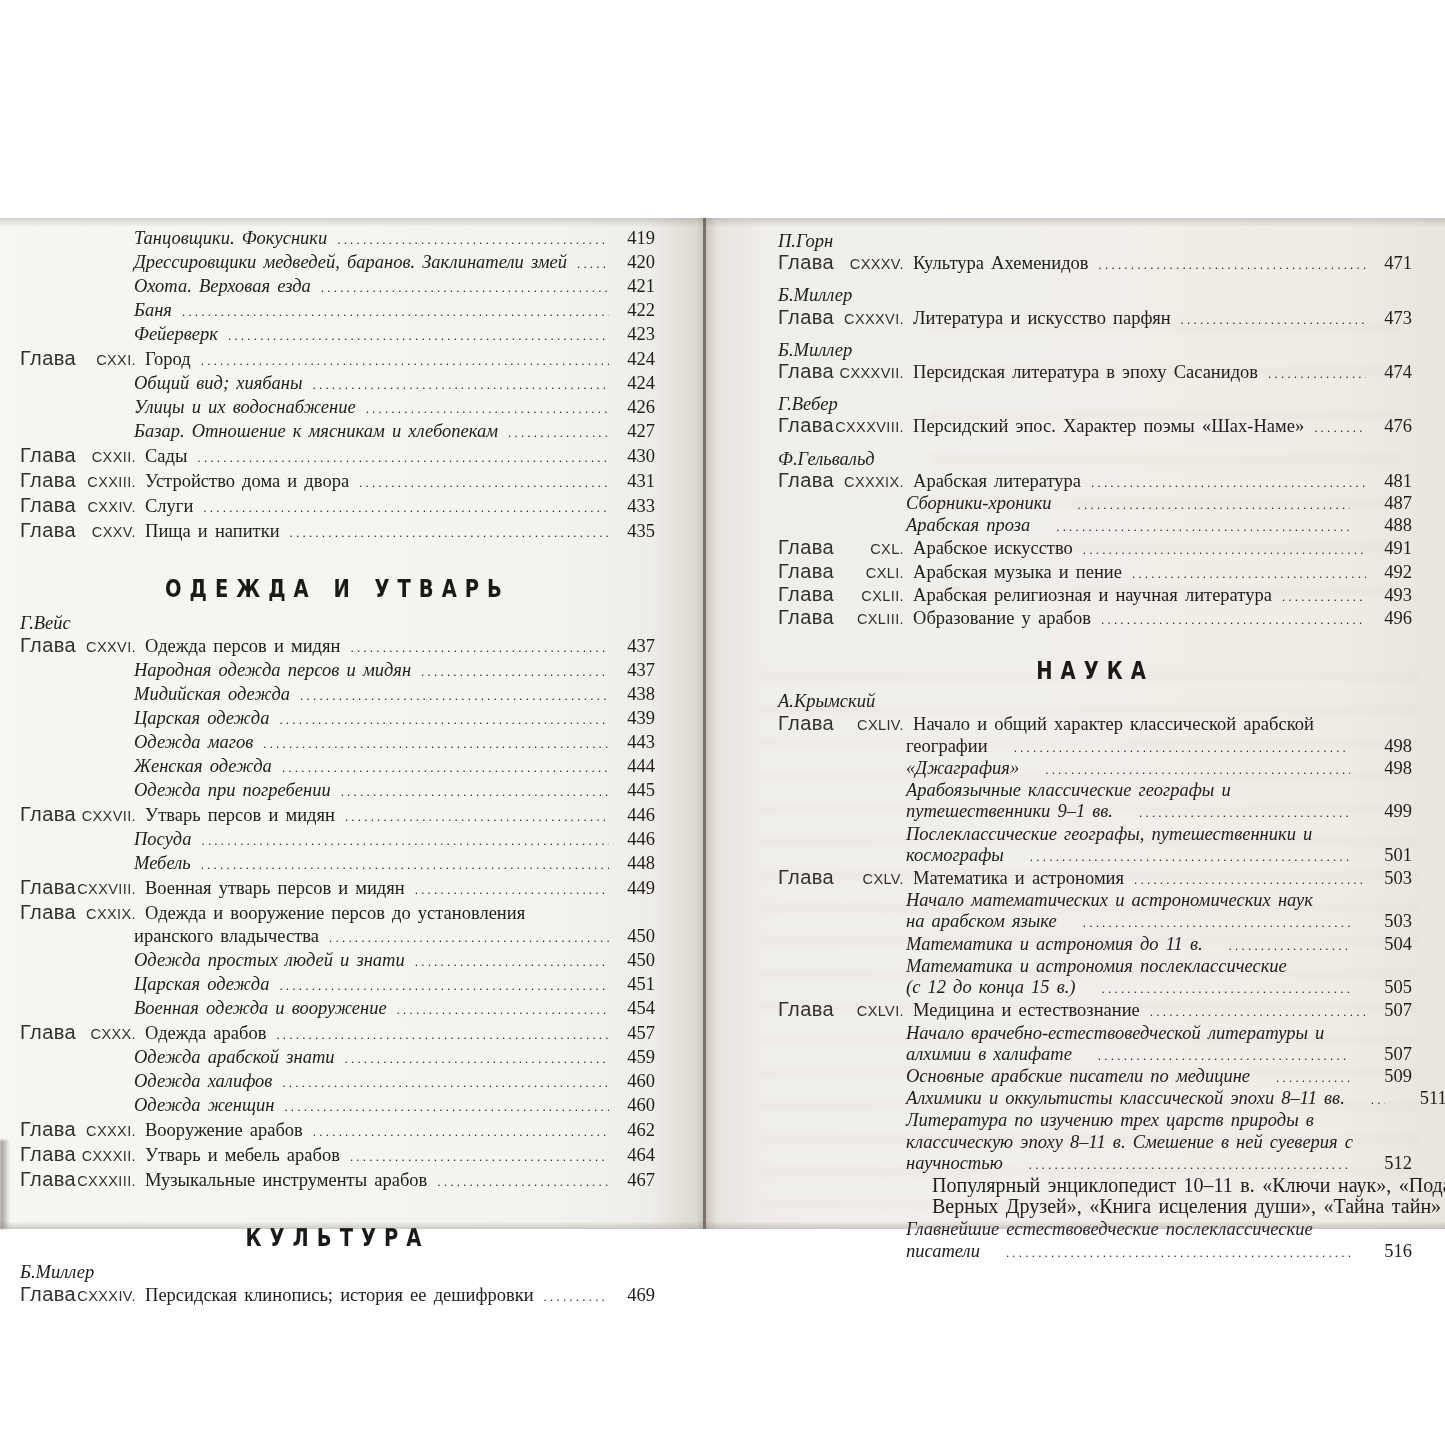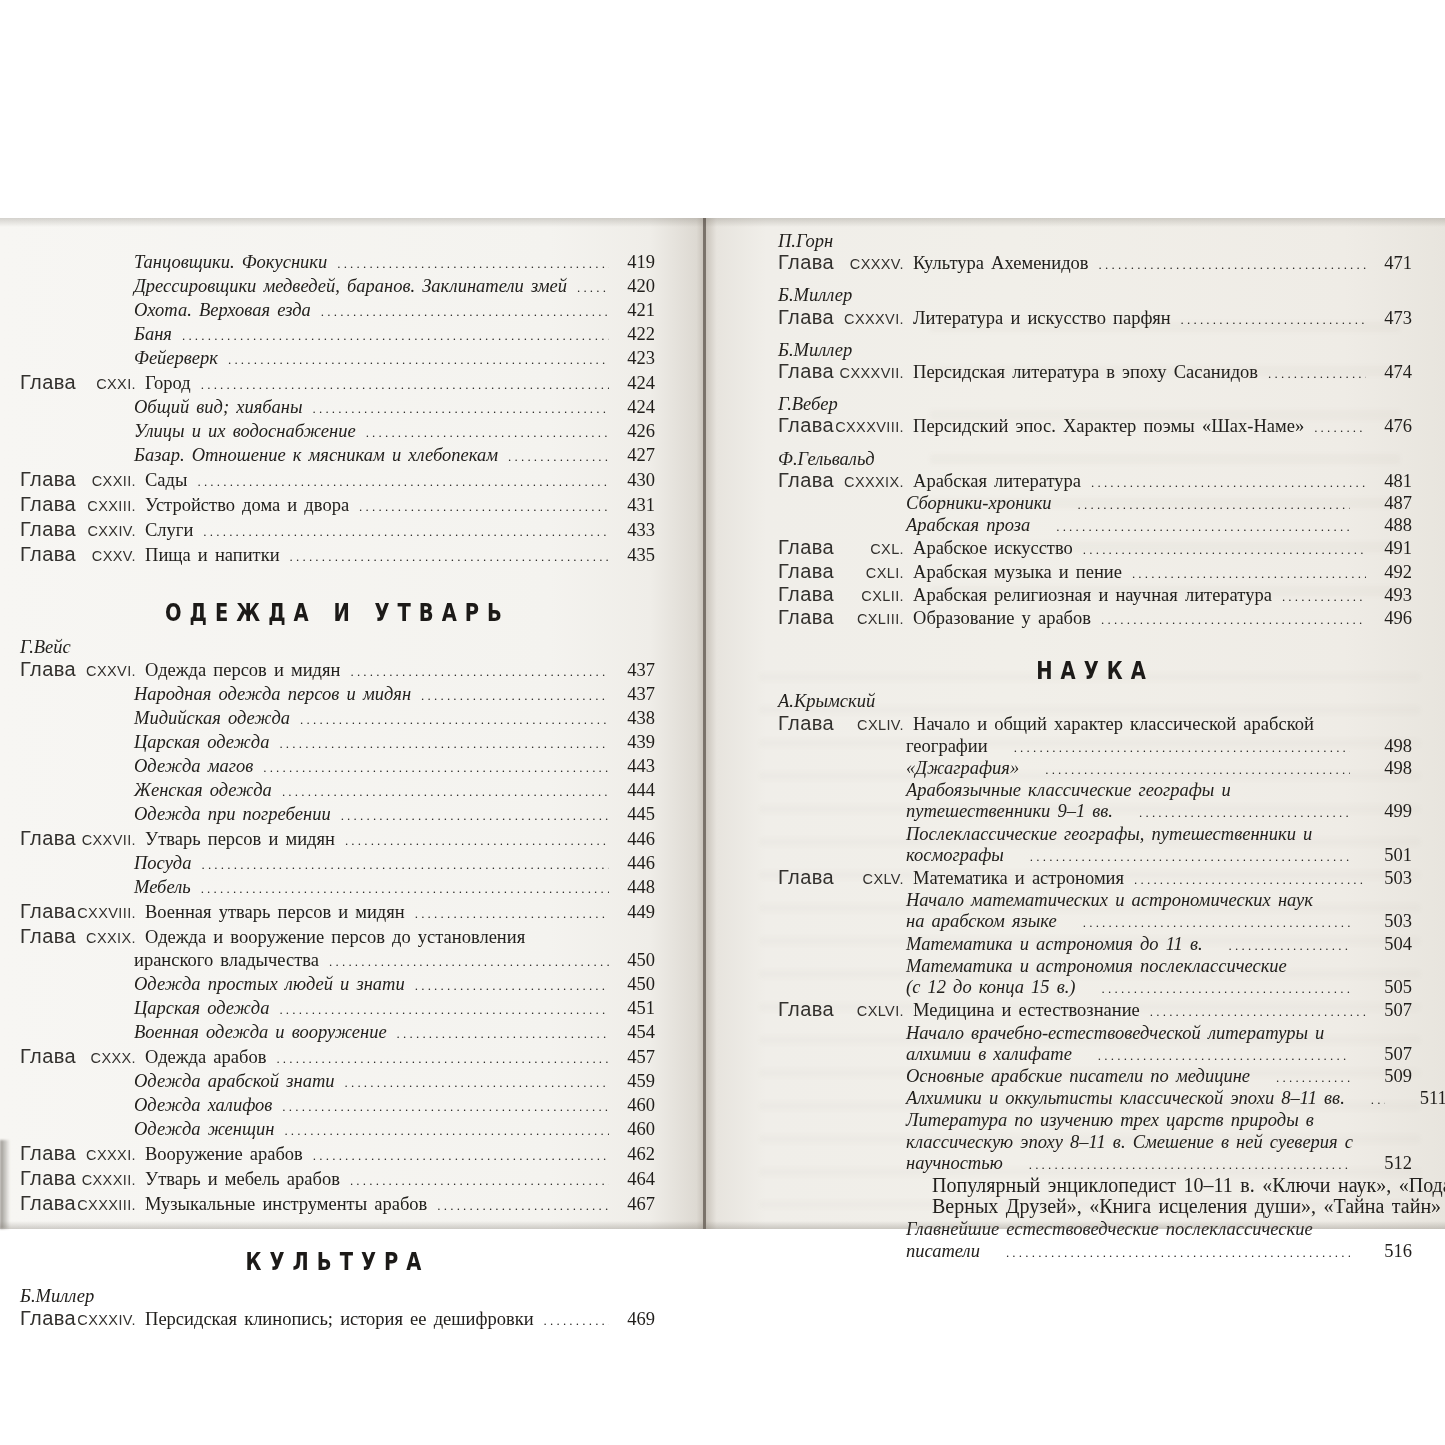--- a/index.html
+++ b/index.html
@@ -19,21 +19,21 @@
   .smudge-bleed-upper{left:930px;top:70px;width:470px;height:330px;opacity:.55;
          background:repeating-linear-gradient(180deg,rgba(125,115,100,0) 0 34px,rgba(125,115,100,.07) 34px 44px);
          filter:blur(2px);}
   .smudge-bleed-lower{left:760px;top:430px;width:660px;height:560px;opacity:.5;
          background:repeating-linear-gradient(180deg,rgba(120,110,96,0) 0 25px,rgba(120,110,96,.06) 25px 33px);
          filter:blur(2px);}
   .smudge-corner{left:0;top:922px;width:10px;height:89px;
          background:linear-gradient(90deg,rgba(60,54,46,.5),rgba(60,54,46,0));filter:blur(1px);}
 
   .page{position:absolute;top:0;height:100%;box-sizing:border-box;}
-  .page-left{left:0;width:705px;padding:9px 50px 0 20px;margin-top:24px;}
+  .page-left{left:0;width:705px;padding:9px 50px 0 20px;}
   .page-right{left:705px;width:740px;padding:13px 33px 0 73px;}
 
   .row{display:flex;align-items:baseline;min-width:0;}
   .page-left .row{line-height:22px;font-size:18.5px;}
   .page-right .row{line-height:21.2px;font-size:18.5px;}
 
   .glava{flex:0 0 46px;font-family:"Liberation Sans","DejaVu Sans",sans-serif;
          font-size:20px;color:#33312e;letter-spacing:.4px;}
   .roman{flex:0 0 60px;text-align:right;font-family:"Liberation Sans","DejaVu Sans",sans-serif;
          font-size:14.5px;color:#33312e;letter-spacing:.4px;}

